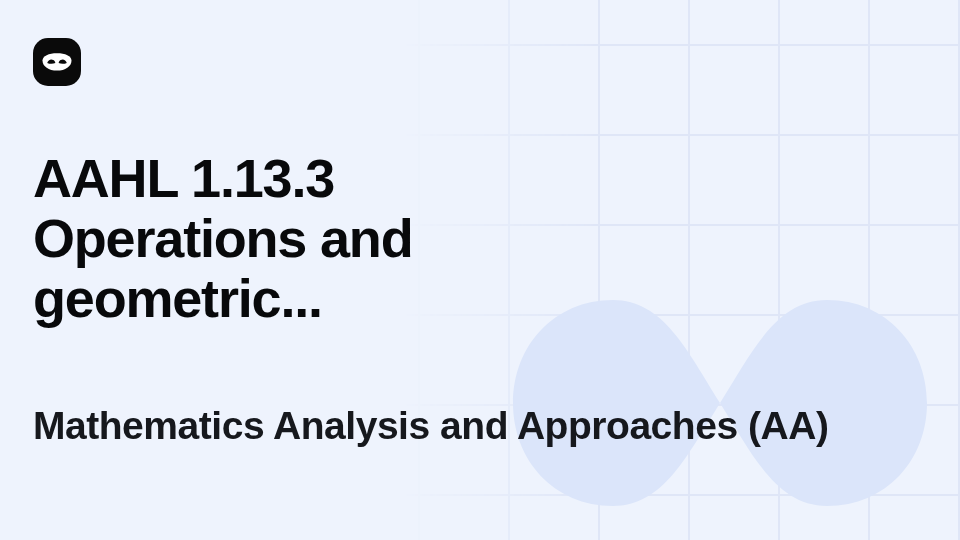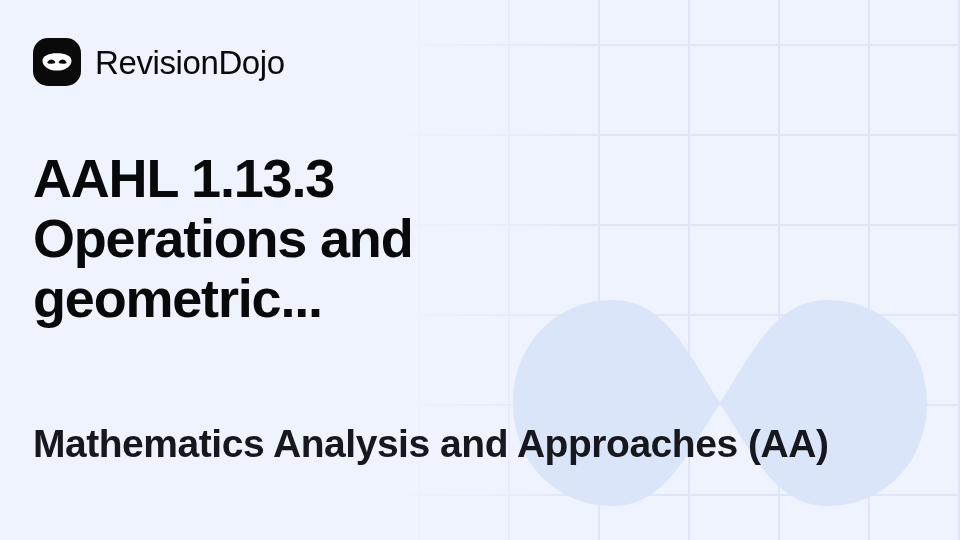--- a/index.html
+++ b/index.html
@@ -103,21 +103,21 @@
     letter-spacing: -0.022em;
     color: #08090b;
     margin-top: 20px;
   }
 
   
 
   #subtitle {
     position: absolute;
     left: 33px;
-    top: 422px;
+    top: 404px;
     width: 900px;
     font-size: 39px;
     line-height: 44px;
     font-weight: 700;
     letter-spacing: -0.012em;
     color: #16181d;
   }
 </style>
 </head>
 <body>
@@ -161,20 +161,19 @@
                  C 15.2 21.9, 18.0 20.7, 20.3 22.1
                  C 21.5 22.8, 22.2 24.0, 22.4 25.0
                  C 20.0 26.0, 16.6 26.0, 14.2 24.9 Z" fill="#0a0a0a"></path>
         <path d="M33.8 24.9
                  C 32.8 21.9, 30.0 20.7, 27.7 22.1
                  C 26.5 22.8, 25.8 24.0, 25.6 25.0
                  C 28.0 26.0, 31.4 26.0, 33.8 24.9 Z" fill="#0a0a0a"></path>
       </svg>
     </span>
 
-    <span id="logo-wordmark">RevisionDojo</span>
   </div>
 
   <h1 id="headline">AAHL 1.13.3 Operations and geometric...</h1>
 
   <h2 id="subtitle">Mathematics Analysis and Approaches (AA)</h2>
 
 </div>
 
 </body></html>

